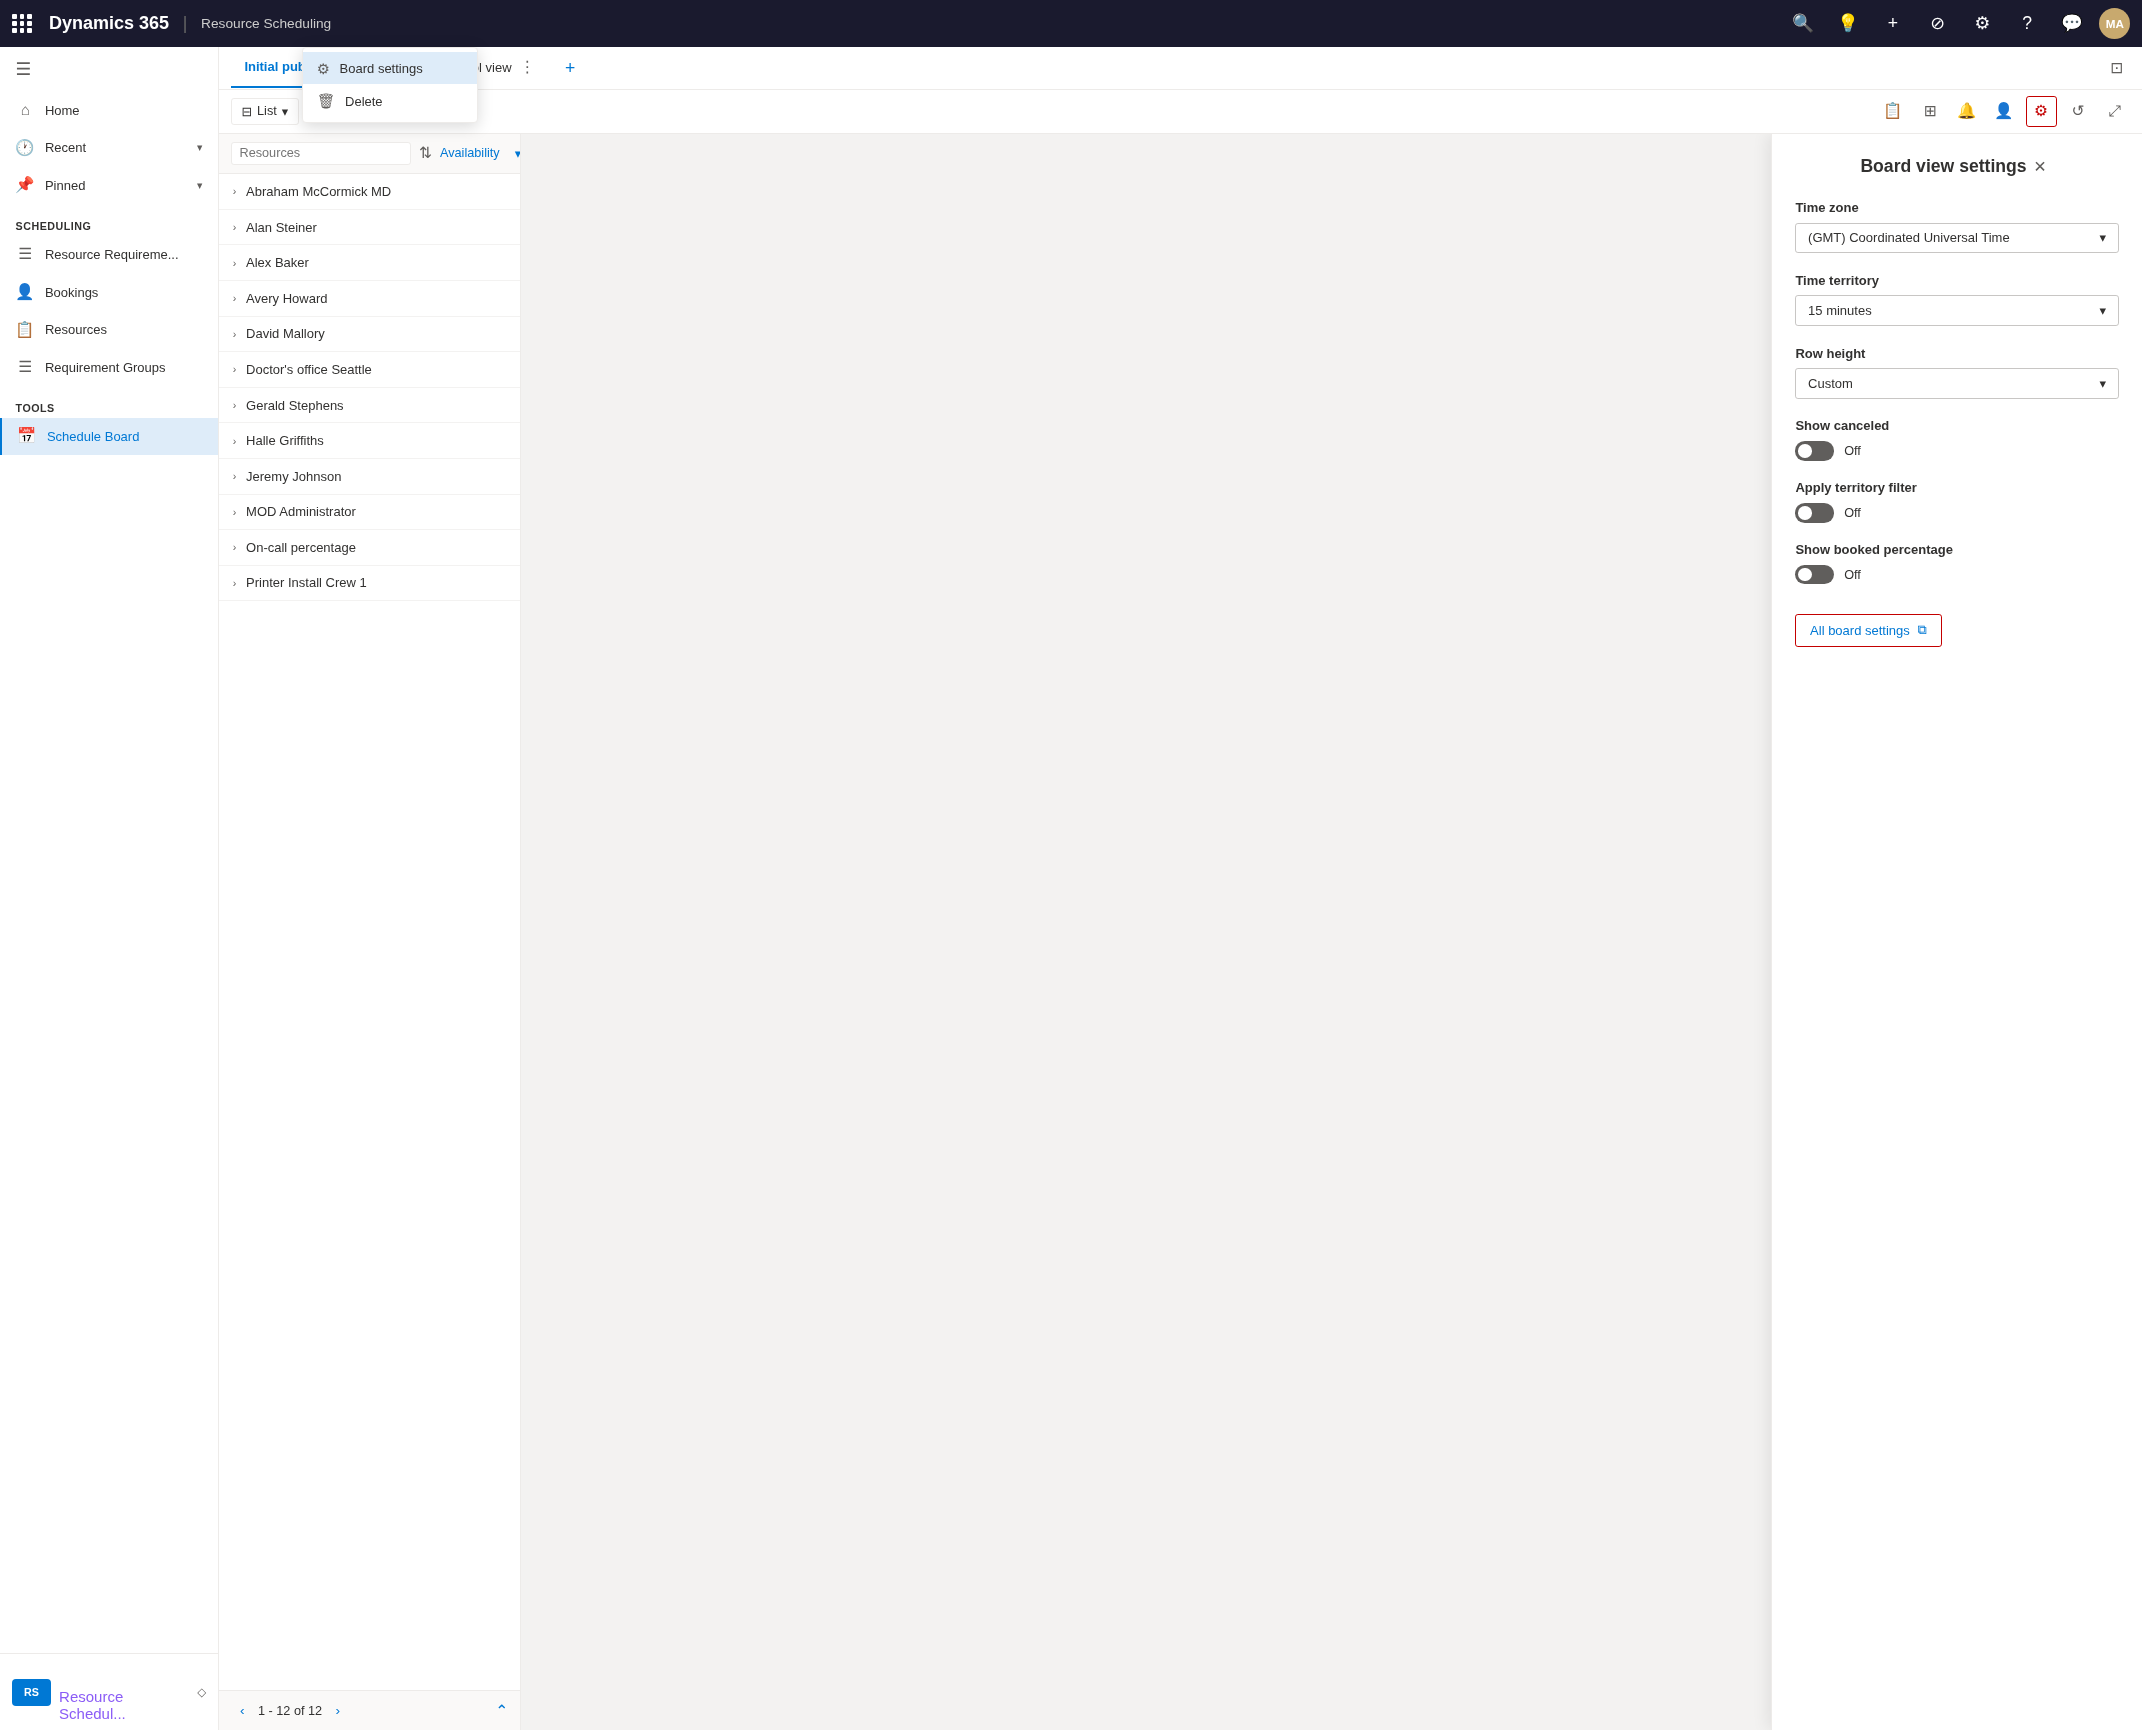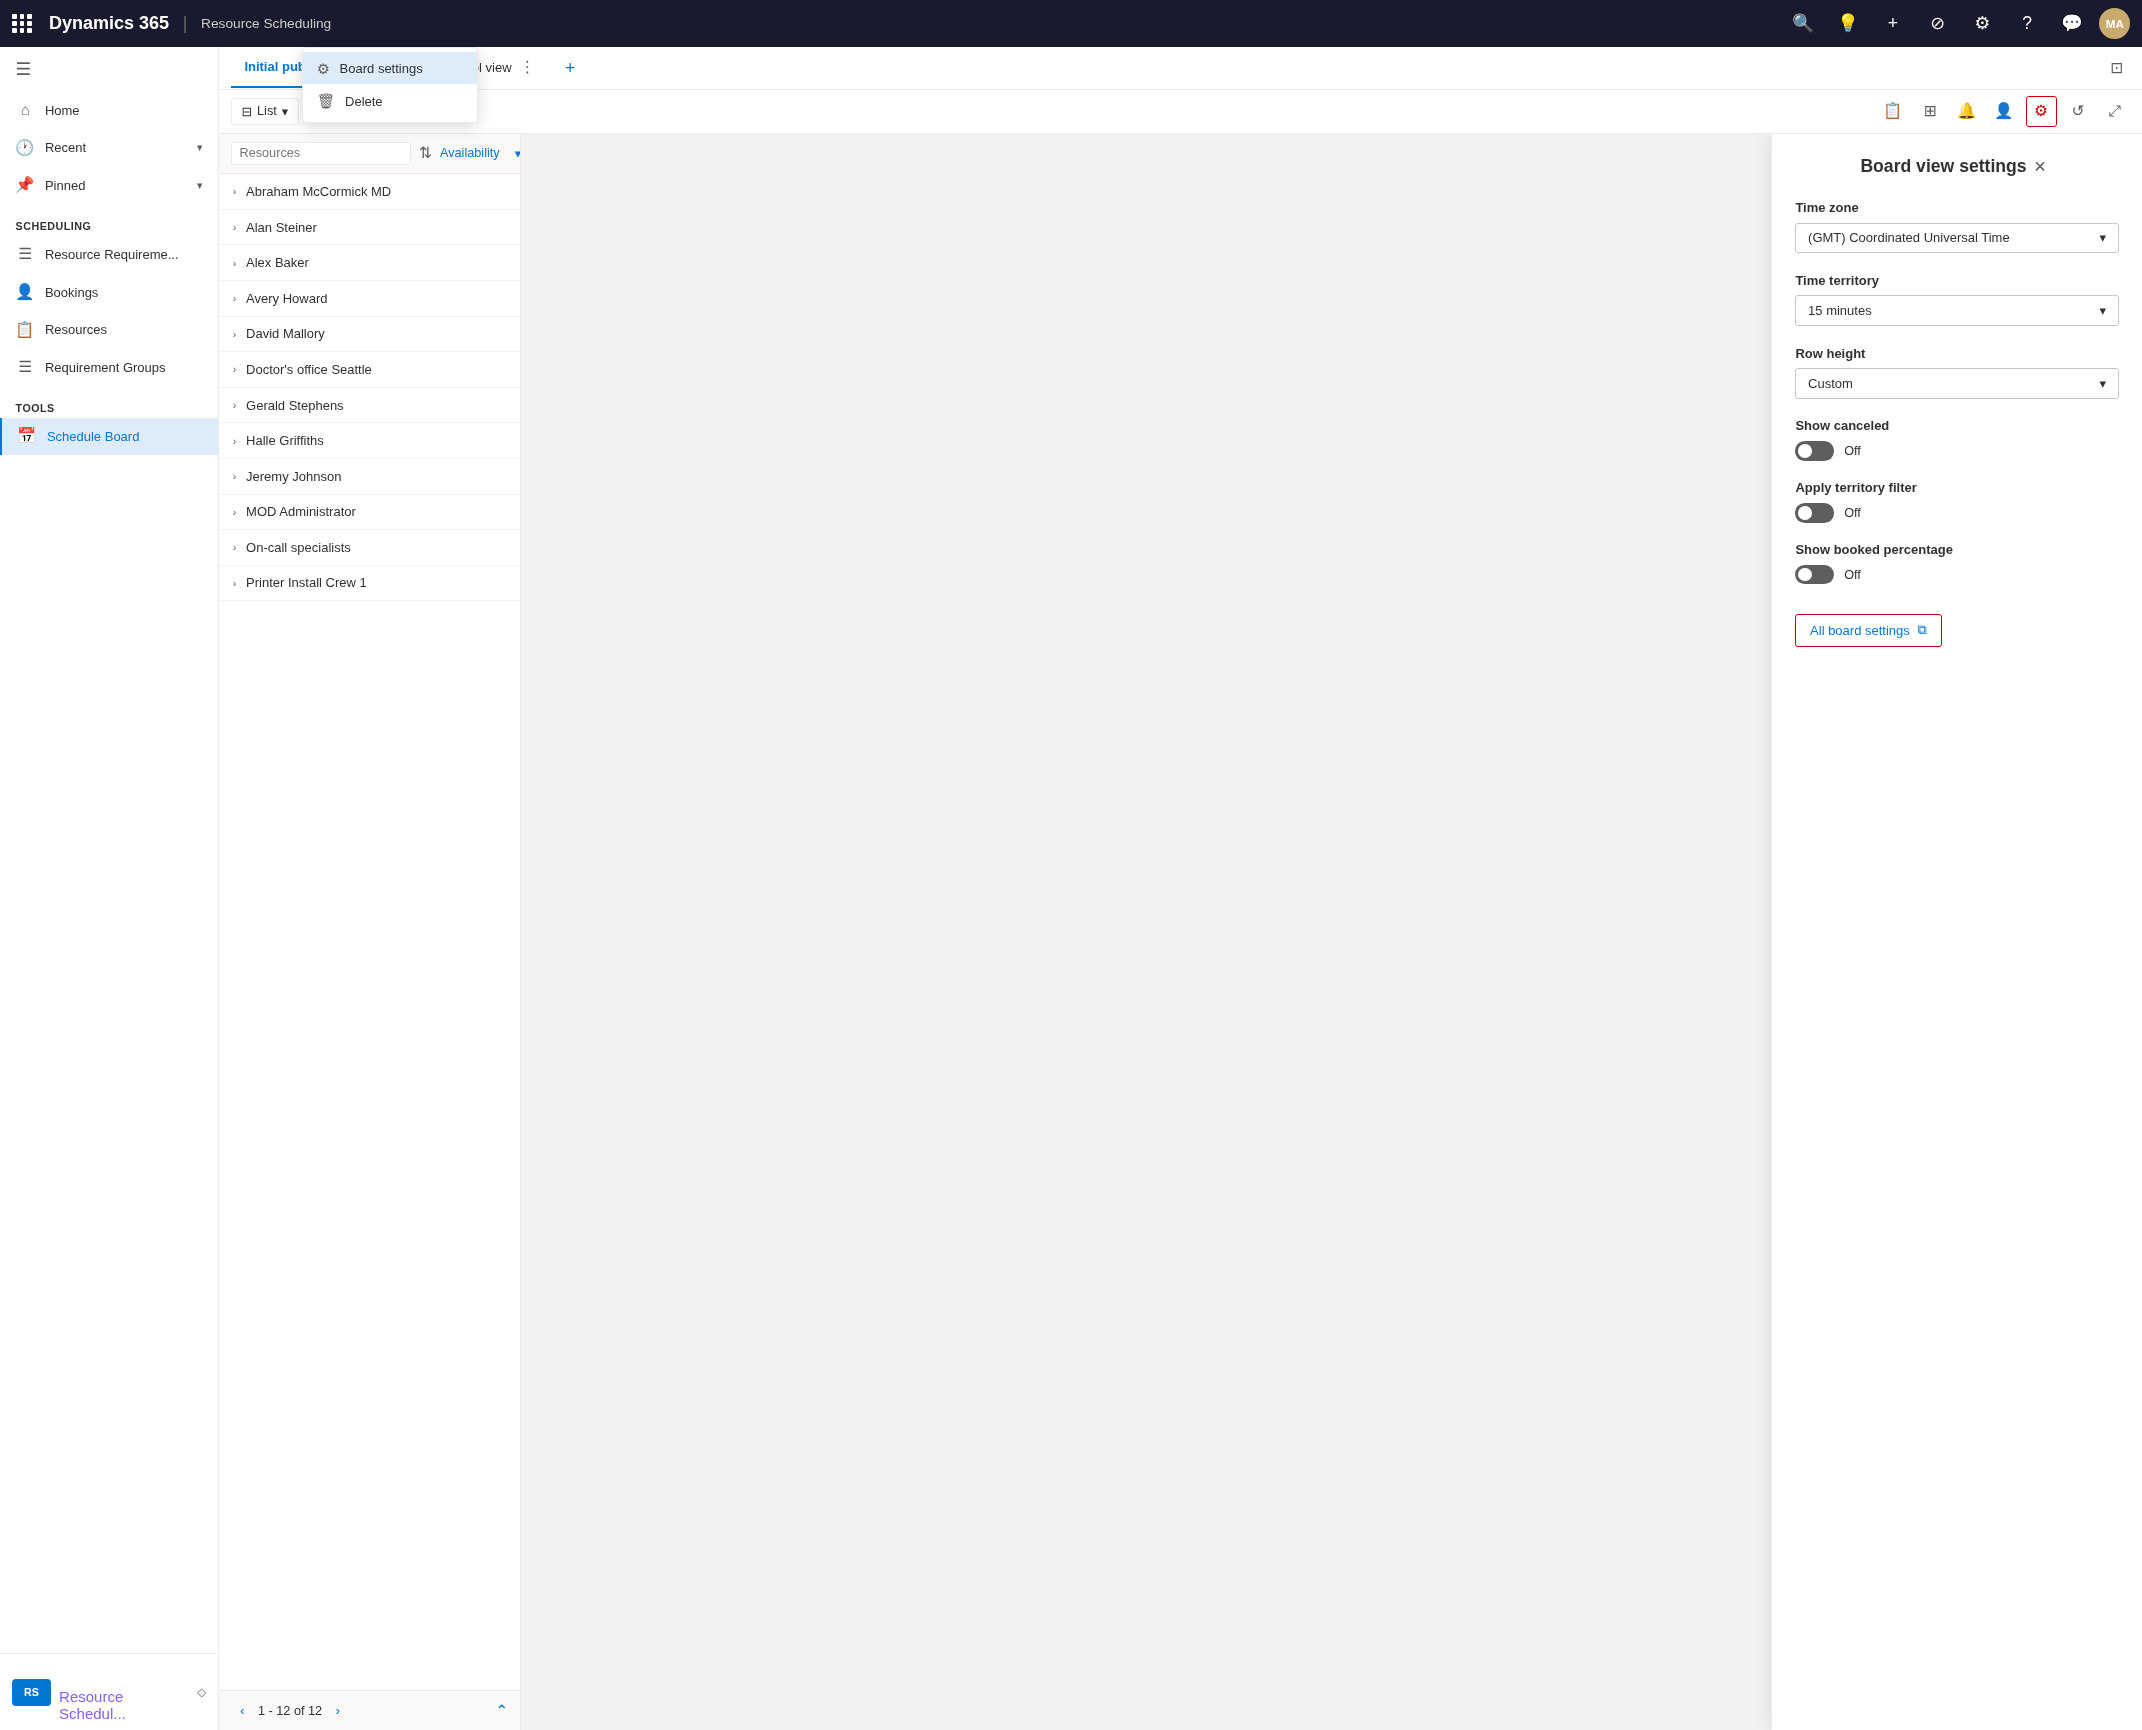--- a/index.html
+++ b/index.html
@@ -342,21 +342,21 @@
           <div class="resource-item">
             <span class="resource-chevron">›</span>
             <span class="resource-name">Jeremy Johnson</span>
           </div>
           <div class="resource-item">
             <span class="resource-chevron">›</span>
             <span class="resource-name">MOD Administrator</span>
           </div>
           <div class="resource-item">
             <span class="resource-chevron">›</span>
-            <span class="resource-name">On-call specialists</span>
+            <span class="resource-name">On-call percentage</span>
           </div>
           <div class="resource-item">
             <span class="resource-chevron">›</span>
             <span class="resource-name">Printer Install Crew 1</span>
           </div>
         </div>
         <div class="resource-list-footer">
           <div class="pagination-btns">
             <div class="page-btn">‹</div>
             <span>1 - 12 of 12</span>

